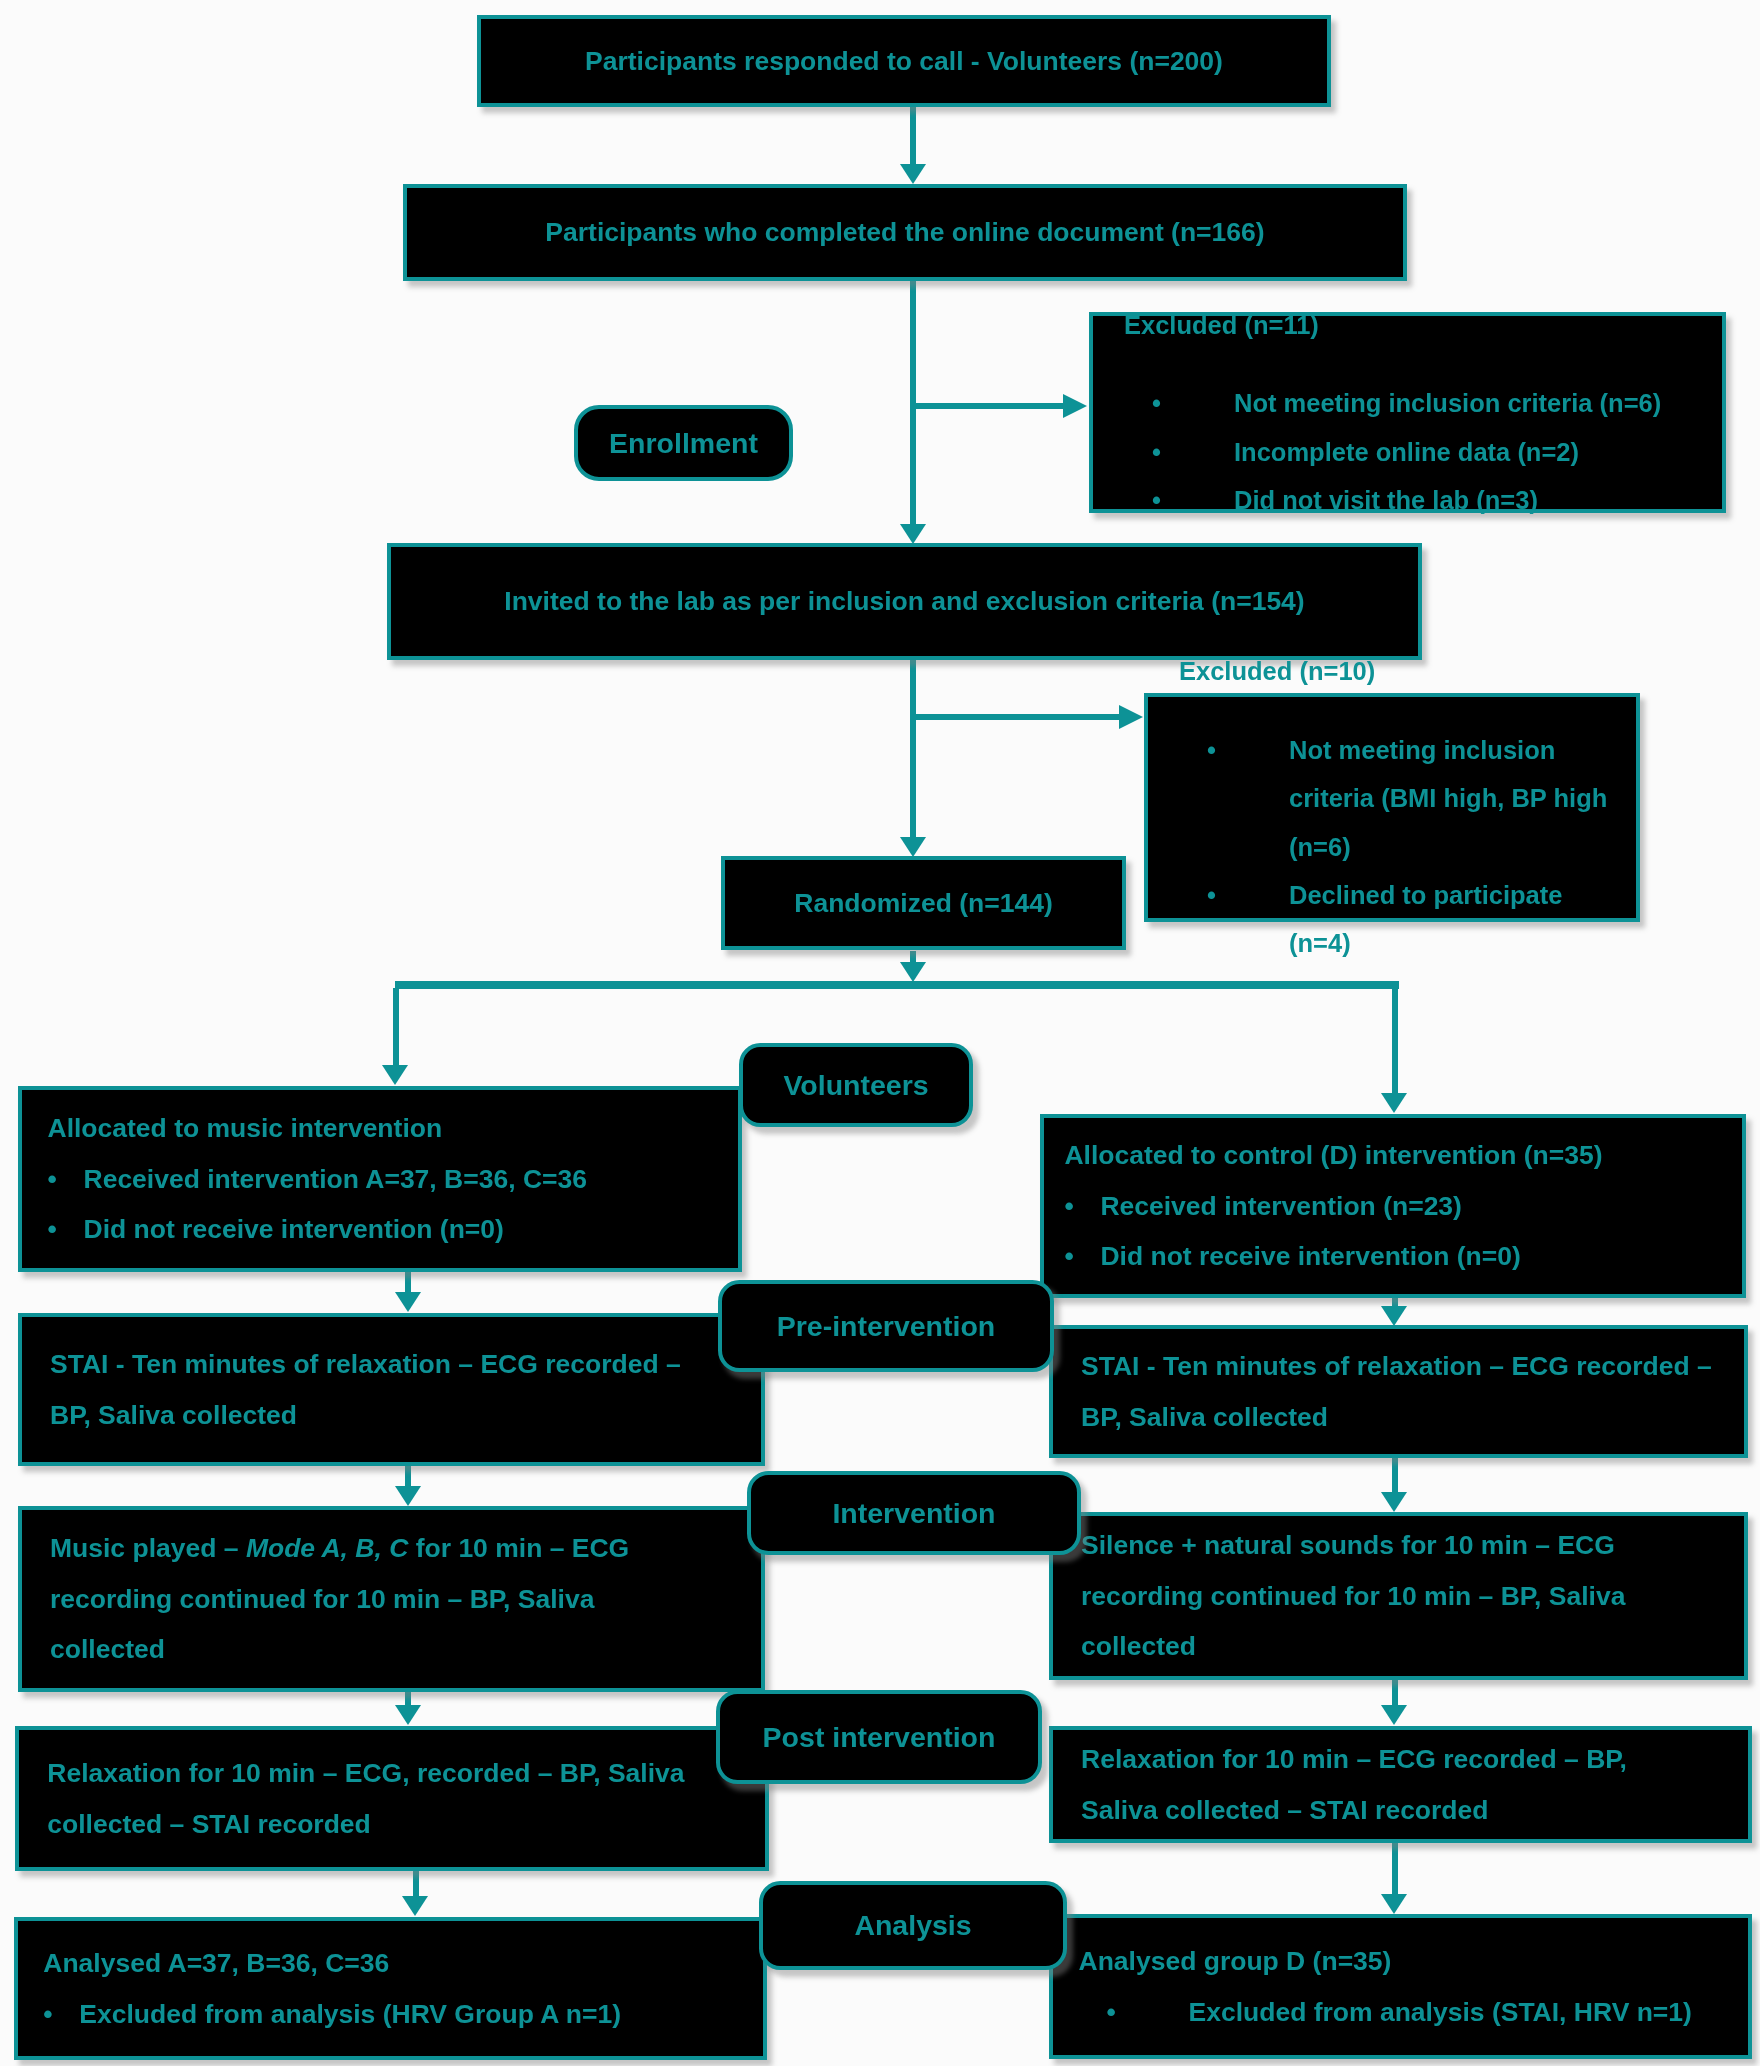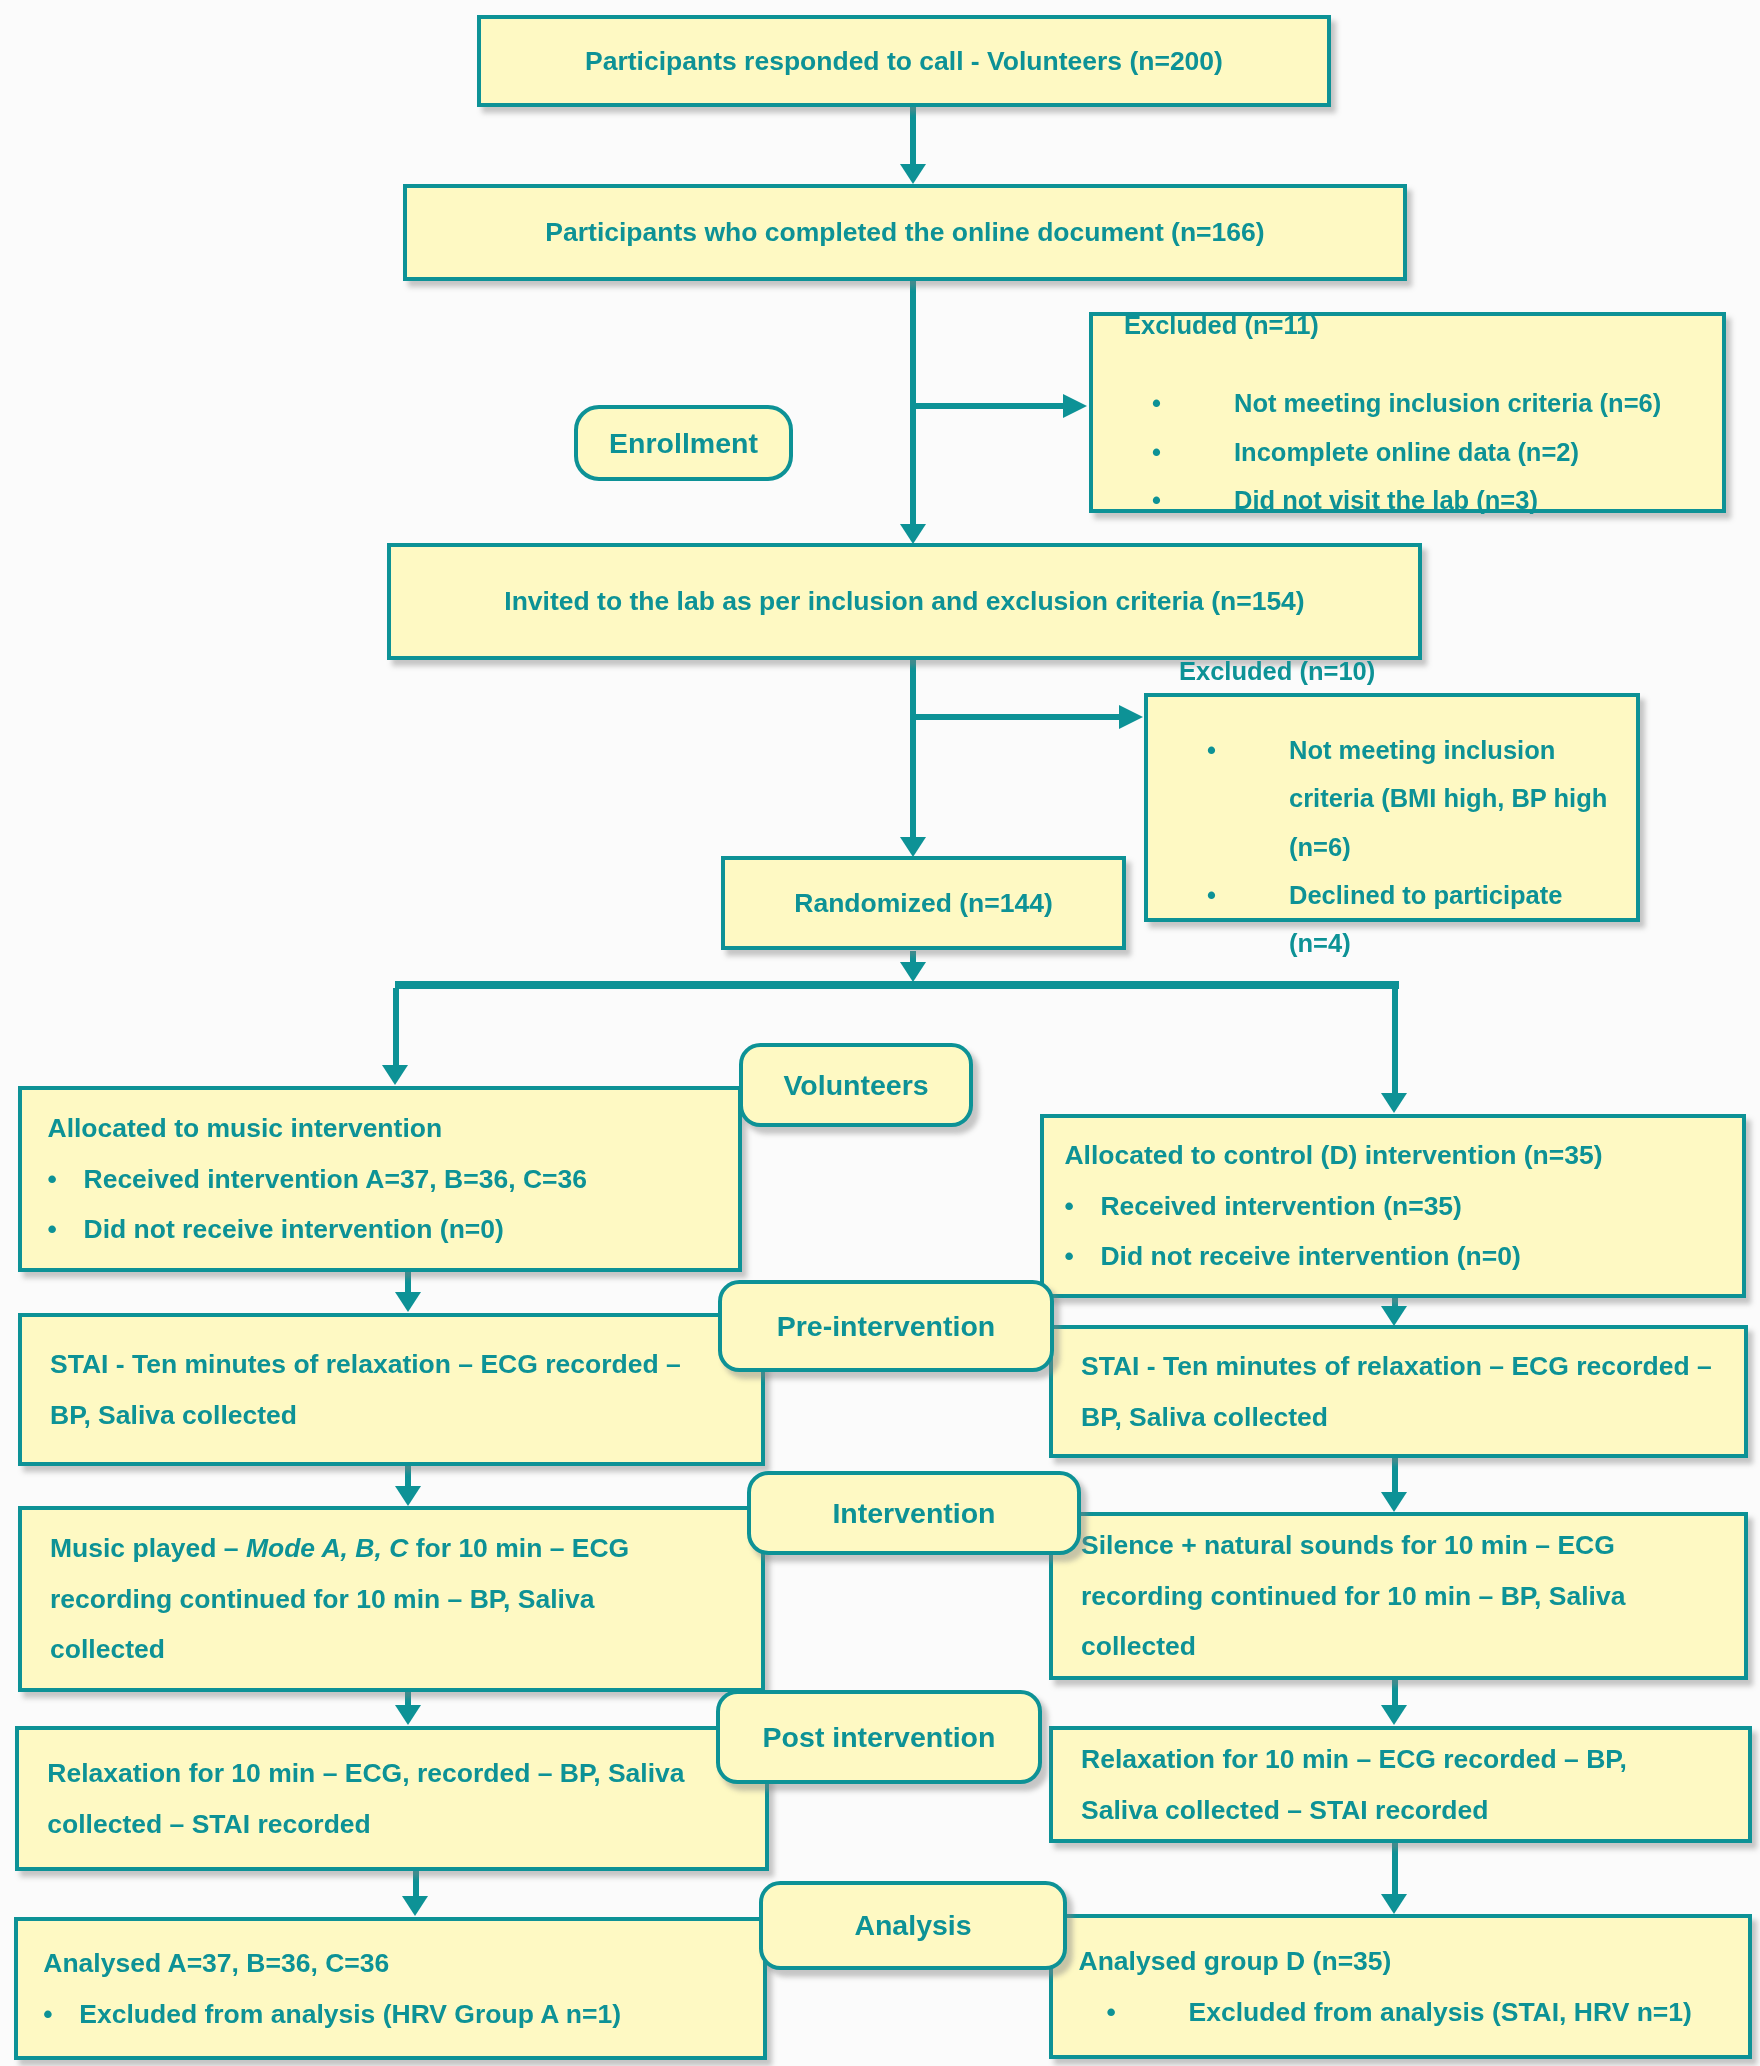--- a/index.html
+++ b/index.html
@@ -6,21 +6,21 @@
   #canvas{
     position:relative;
     width:1760px;height:2066px;
     background:#fbfbfb;
     font-family:"Liberation Sans", sans-serif;
     font-weight:bold;
     color:#0d9296;
   }
   .node{
     position:absolute;
-    background:#fef9c3;
+    background:#000000;
     border:4.6px solid #0d9296;
     box-sizing:border-box;
     box-shadow:5.1px 6.1px 5.1px rgba(130,130,130,0.45);
     display:flex;
     flex-direction:column;
     justify-content:center;
     font-size:26.5px;
     line-height:1.9;
     z-index:1;
   }
@@ -171,21 +171,21 @@
     <div>Allocated to music intervention</div>
     <ul>
       <li>Received intervention A=37, B=36, C=36</li>
       <li>Did not receive intervention (n=0)</li>
     </ul>
   </div>
 
   <div class="node" style="left:1040px;top:1114px;width:706px;height:184px;padding-left:20.4px;padding-right:2.5px;">
     <div>Allocated to control (D) intervention (n=35)</div>
     <ul>
-      <li>Received intervention (n=35)</li>
+      <li>Received intervention (n=23)</li>
       <li>Did not receive intervention (n=0)</li>
     </ul>
   </div>
 
   <div class="node stage-label" style="left:718px;top:1280px;width:336px;height:92px;">
     <span>Pre-intervention</span>
   </div>
 
   <div class="node" style="left:18px;top:1313px;width:747px;height:153px;padding-left:28px;padding-right:61px;">
     <span>STAI - Ten minutes of relaxation – ECG recorded – BP, Saliva collected</span>

